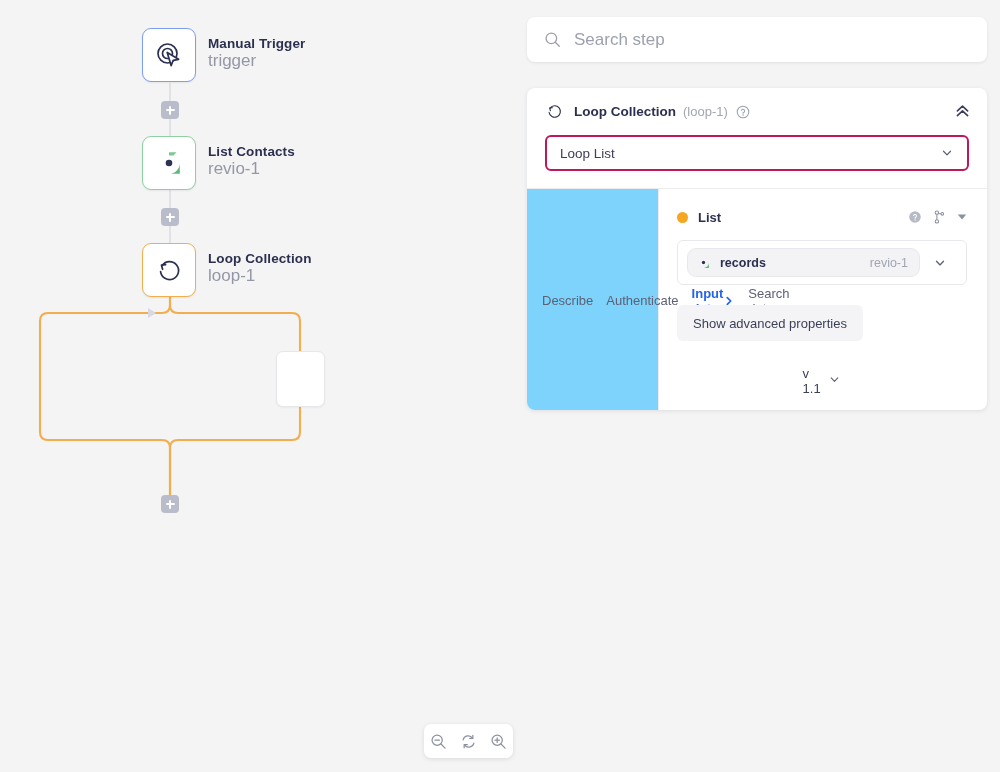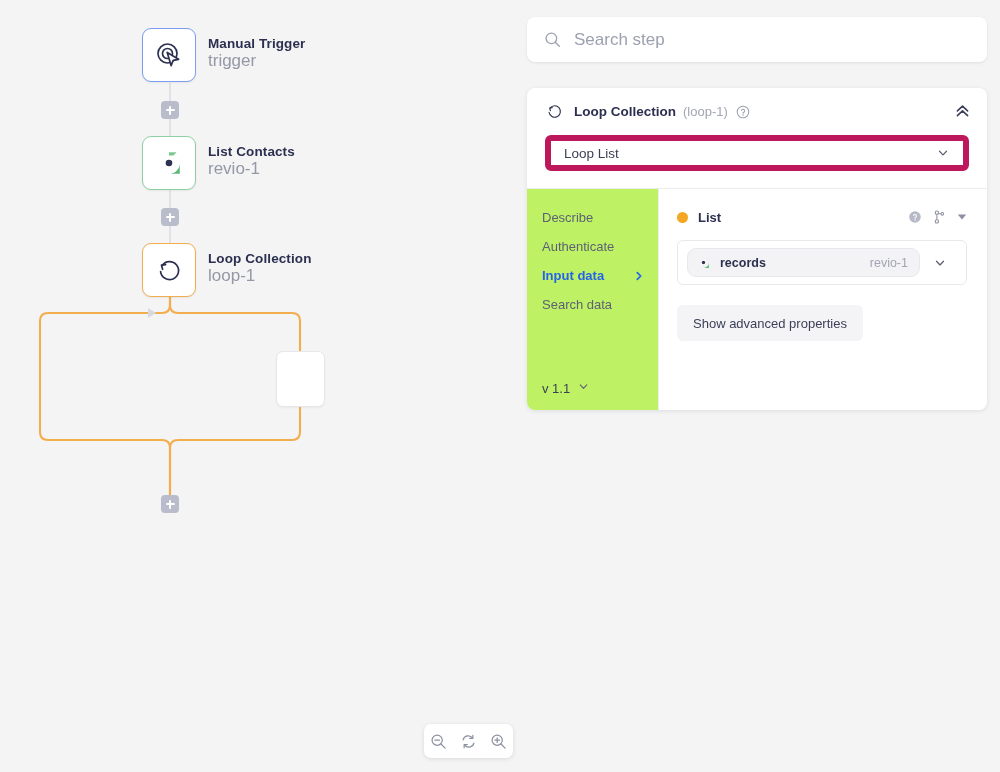--- a/index.html
+++ b/index.html
@@ -90,33 +90,33 @@
     height: 47px; display: flex; align-items: center;
     padding: 0 16px 0 18px;
   }
   #card-head .ttl { font-size: 13.5px; font-weight: 700; color: #2c3050; margin-left: 10px; }
   #card-head .tag { font-size: 13px; color: #a2a5b2; margin-left: 7px; }
   #card-head .help { margin-left: 8px; display: flex; cursor: pointer; }
   #card-head .collapse { margin-left: auto; cursor: pointer; display: flex; }
 
   #select-row { padding: 0 18px 17px; }
   #select-box {
-    height: 36px; border: 6px solid #be185d; border-radius: 6px;
+    height: 36px; border: 2px solid #be185d; border-radius: 6px;
     display: flex; align-items: center; padding: 0 13px;
     font-size: 13.5px; color: #3b3f57; cursor: pointer;
   }
   #select-box .chev { margin-left: auto; display: flex; }
 
   #card-body { display: flex; border-top: 1px solid #ededf0; min-height: 222px; }
 
   #side-nav {
-    width: 132px; background: #bef264;
+    width: 132px; background: #7dd3fc;
     border-right: 1px solid #ededf0;
     padding: 14px 0 12px 15px;
-    display: flex; flex-direction: column;
+    display: flex; flex-direction: row;
   }
   .nav-item {
     font-size: 13px; color: #5d6175;
     padding: 7px 13px 7px 0; cursor: pointer;
     display: flex; align-items: center;
   }
   .nav-item.active { color: #2563eb; font-weight: 700; }
   .nav-item .nav-chev { margin-left: auto; display: flex; }
   #version-row {
     margin-top: auto; display: flex; align-items: center; gap: 7px;

